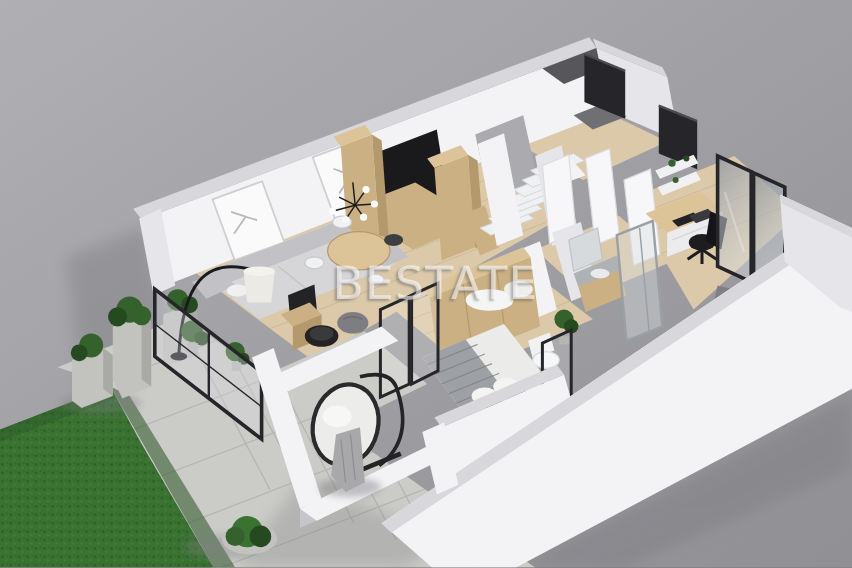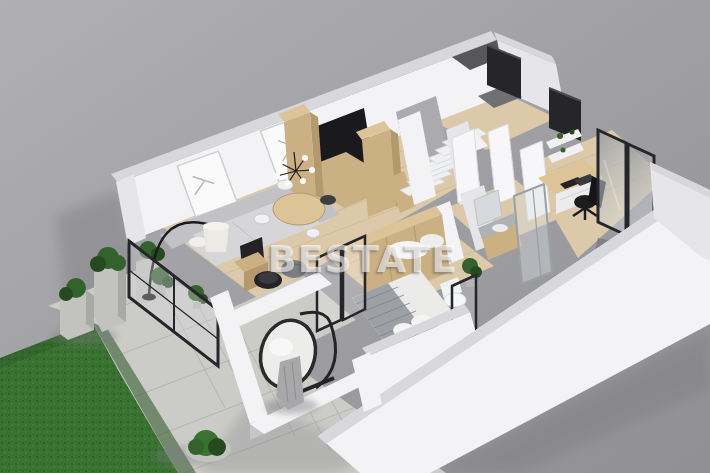--- a/index.html
+++ b/index.html
@@ -2,24 +2,24 @@
 <html style="--bg_top: #b0b0b4; --bg_bottom: #909094; --shadow: #7e7e83; --wall_white: #f3f3f5; --wall_cap: #d8d8dc; --wall_shade: #e6e6ea; --wall_dark: #c6c6ca; --floor_wood: #dcc9a9; --floor_line: #c2ab85; --wood: #cbb083; --wood_dark: #b3996c; --wood_light: #dcc498; --counter_black: #1a1a1c; --dark_obj: #232326; --frame_dark: #26262a; --glass: #d6dbdf; --glass_dark: #8f969e; --grass: #3a7232; --grass_dark: #2a5424; --grass_light: #4c8a3f; --patio: #cbcbc7; --patio_line: #b2b2ae; --stone: #c2c2be; --stone_dark: #a9a9a5; --plant: #35612d; --plant_dark: #264a20; --sofa: #d6d6d8; --sofa_dark: #c2c2c6; --fabric: #9da0a4; --fabric_dark: #7e8186; --white_soft: #f0f0ee; --steel: #9aa0a4; --watermark: rgba(255,255,255,0.58); --watermark_shadow: rgba(70,70,78,0.38);"><head>
 <meta charset="utf-8">
 <style>
   html,body{margin:0;padding:0;background:#808084;}
   #stage{position:relative;width:710px;height:473px;overflow:hidden;
          font-family:"Liberation Sans", sans-serif;}
   #stage svg{position:absolute;left:0;top:0;display:block;}
   #watermark{
     position:absolute;left:363px;top:236px;transform:translate(-50%,-50%);
     font-family:"DejaVu Sans","Liberation Sans",sans-serif;
-    font-size:38px;font-weight:bold;letter-spacing:1px;
+    font-size:38px;font-weight:normal;letter-spacing:1px;
     color:var(--watermark);
     text-shadow:-2px 2px 2px var(--watermark_shadow);
-    white-space:nowrap;pointer-events:none;user-select:none;margin-top:23px;
+    white-space:nowrap;pointer-events:none;user-select:none;
   }
 </style>
 </head>
 <body>
 
 <div id="stage">
 <svg width="710" height="473" viewBox="0 0 710 473">
   <defs>
     <linearGradient id="bgGrad" x1="0" y1="0" x2="1" y2="1">
       <stop offset="0" stop-color="var(--bg_top)"></stop>

